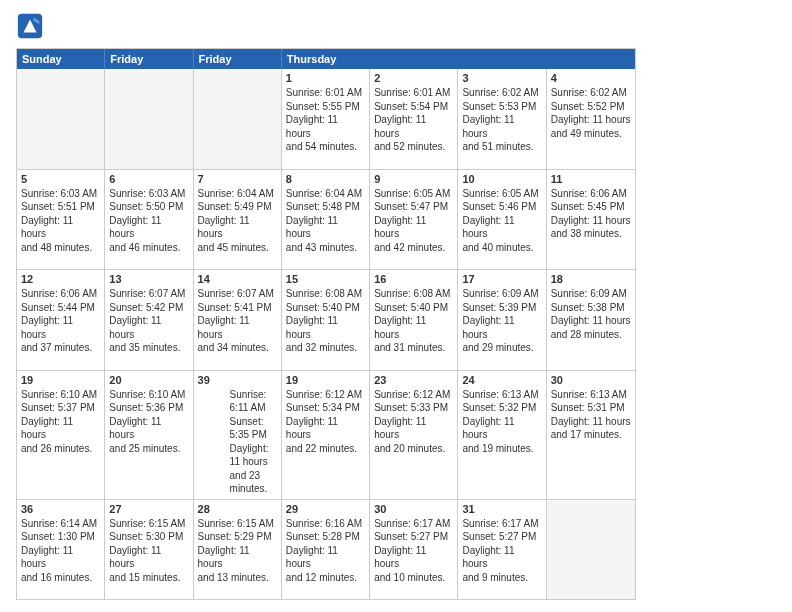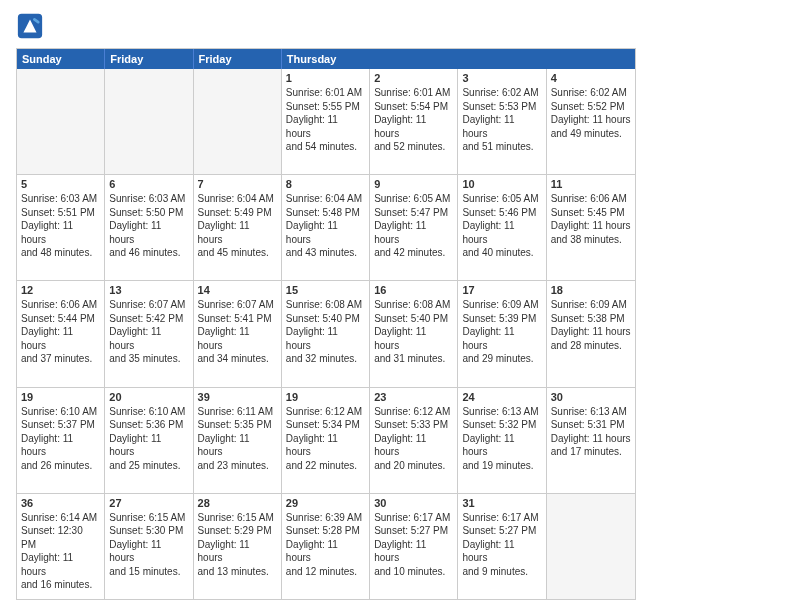--- a/index.html
+++ b/index.html
@@ -299,21 +299,21 @@
           </div>
           <div class="cal-cell">
             <span class="day-num">20</span>
             <div class="cell-text" style="white-space: pre-line;">Sunrise: 6:10 AM
 Sunset: 5:36 PM
 Daylight: 11 hours
 and 25 minutes.</div>
           </div>
           <div class="cal-cell">
             <span class="day-num">39</span>
-            <div class="cell-text" style="white-space: pre-line;">Sunrise: 6:11 AM
+            <div class="cell-text" style="white-space: pre-line; margin-left: 32px;">Sunrise: 6:11 AM
 Sunset: 5:35 PM
 Daylight: 11 hours
 and 23 minutes.</div>
           </div>
           <div class="cal-cell">
             <span class="day-num">19</span>
             <div class="cell-text" style="white-space: pre-line;">Sunrise: 6:12 AM
 Sunset: 5:34 PM
 Daylight: 11 hours
 and 22 minutes.</div>
@@ -337,41 +337,41 @@
             <div class="cell-text" style="white-space: pre-line;">Sunrise: 6:13 AM
 Sunset: 5:31 PM
 Daylight: 11 hours
 and 17 minutes.</div>
           </div>
         </div>
         <div class="cal-row">
           <div class="cal-cell">
             <span class="day-num">36</span>
             <div class="cell-text" style="white-space: pre-line;">Sunrise: 6:14 AM
-Sunset: 12:30 PM
+Sunset: 1:30 PM
 Daylight: 11 hours
 and 16 minutes.</div>
           </div>
           <div class="cal-cell">
             <span class="day-num">27</span>
             <div class="cell-text" style="white-space: pre-line;">Sunrise: 6:15 AM
 Sunset: 5:30 PM
 Daylight: 11 hours
 and 15 minutes.</div>
           </div>
           <div class="cal-cell">
             <span class="day-num">28</span>
             <div class="cell-text" style="white-space: pre-line;">Sunrise: 6:15 AM
 Sunset: 5:29 PM
 Daylight: 11 hours
 and 13 minutes.</div>
           </div>
           <div class="cal-cell">
             <span class="day-num">29</span>
-            <div class="cell-text" style="white-space: pre-line;">Sunrise: 6:39 AM
+            <div class="cell-text" style="white-space: pre-line;">Sunrise: 6:16 AM
 Sunset: 5:28 PM
 Daylight: 11 hours
 and 12 minutes.</div>
           </div>
           <div class="cal-cell">
             <span class="day-num">30</span>
             <div class="cell-text" style="white-space: pre-line;">Sunrise: 6:17 AM
 Sunset: 5:27 PM
 Daylight: 11 hours
 and 10 minutes.</div>

